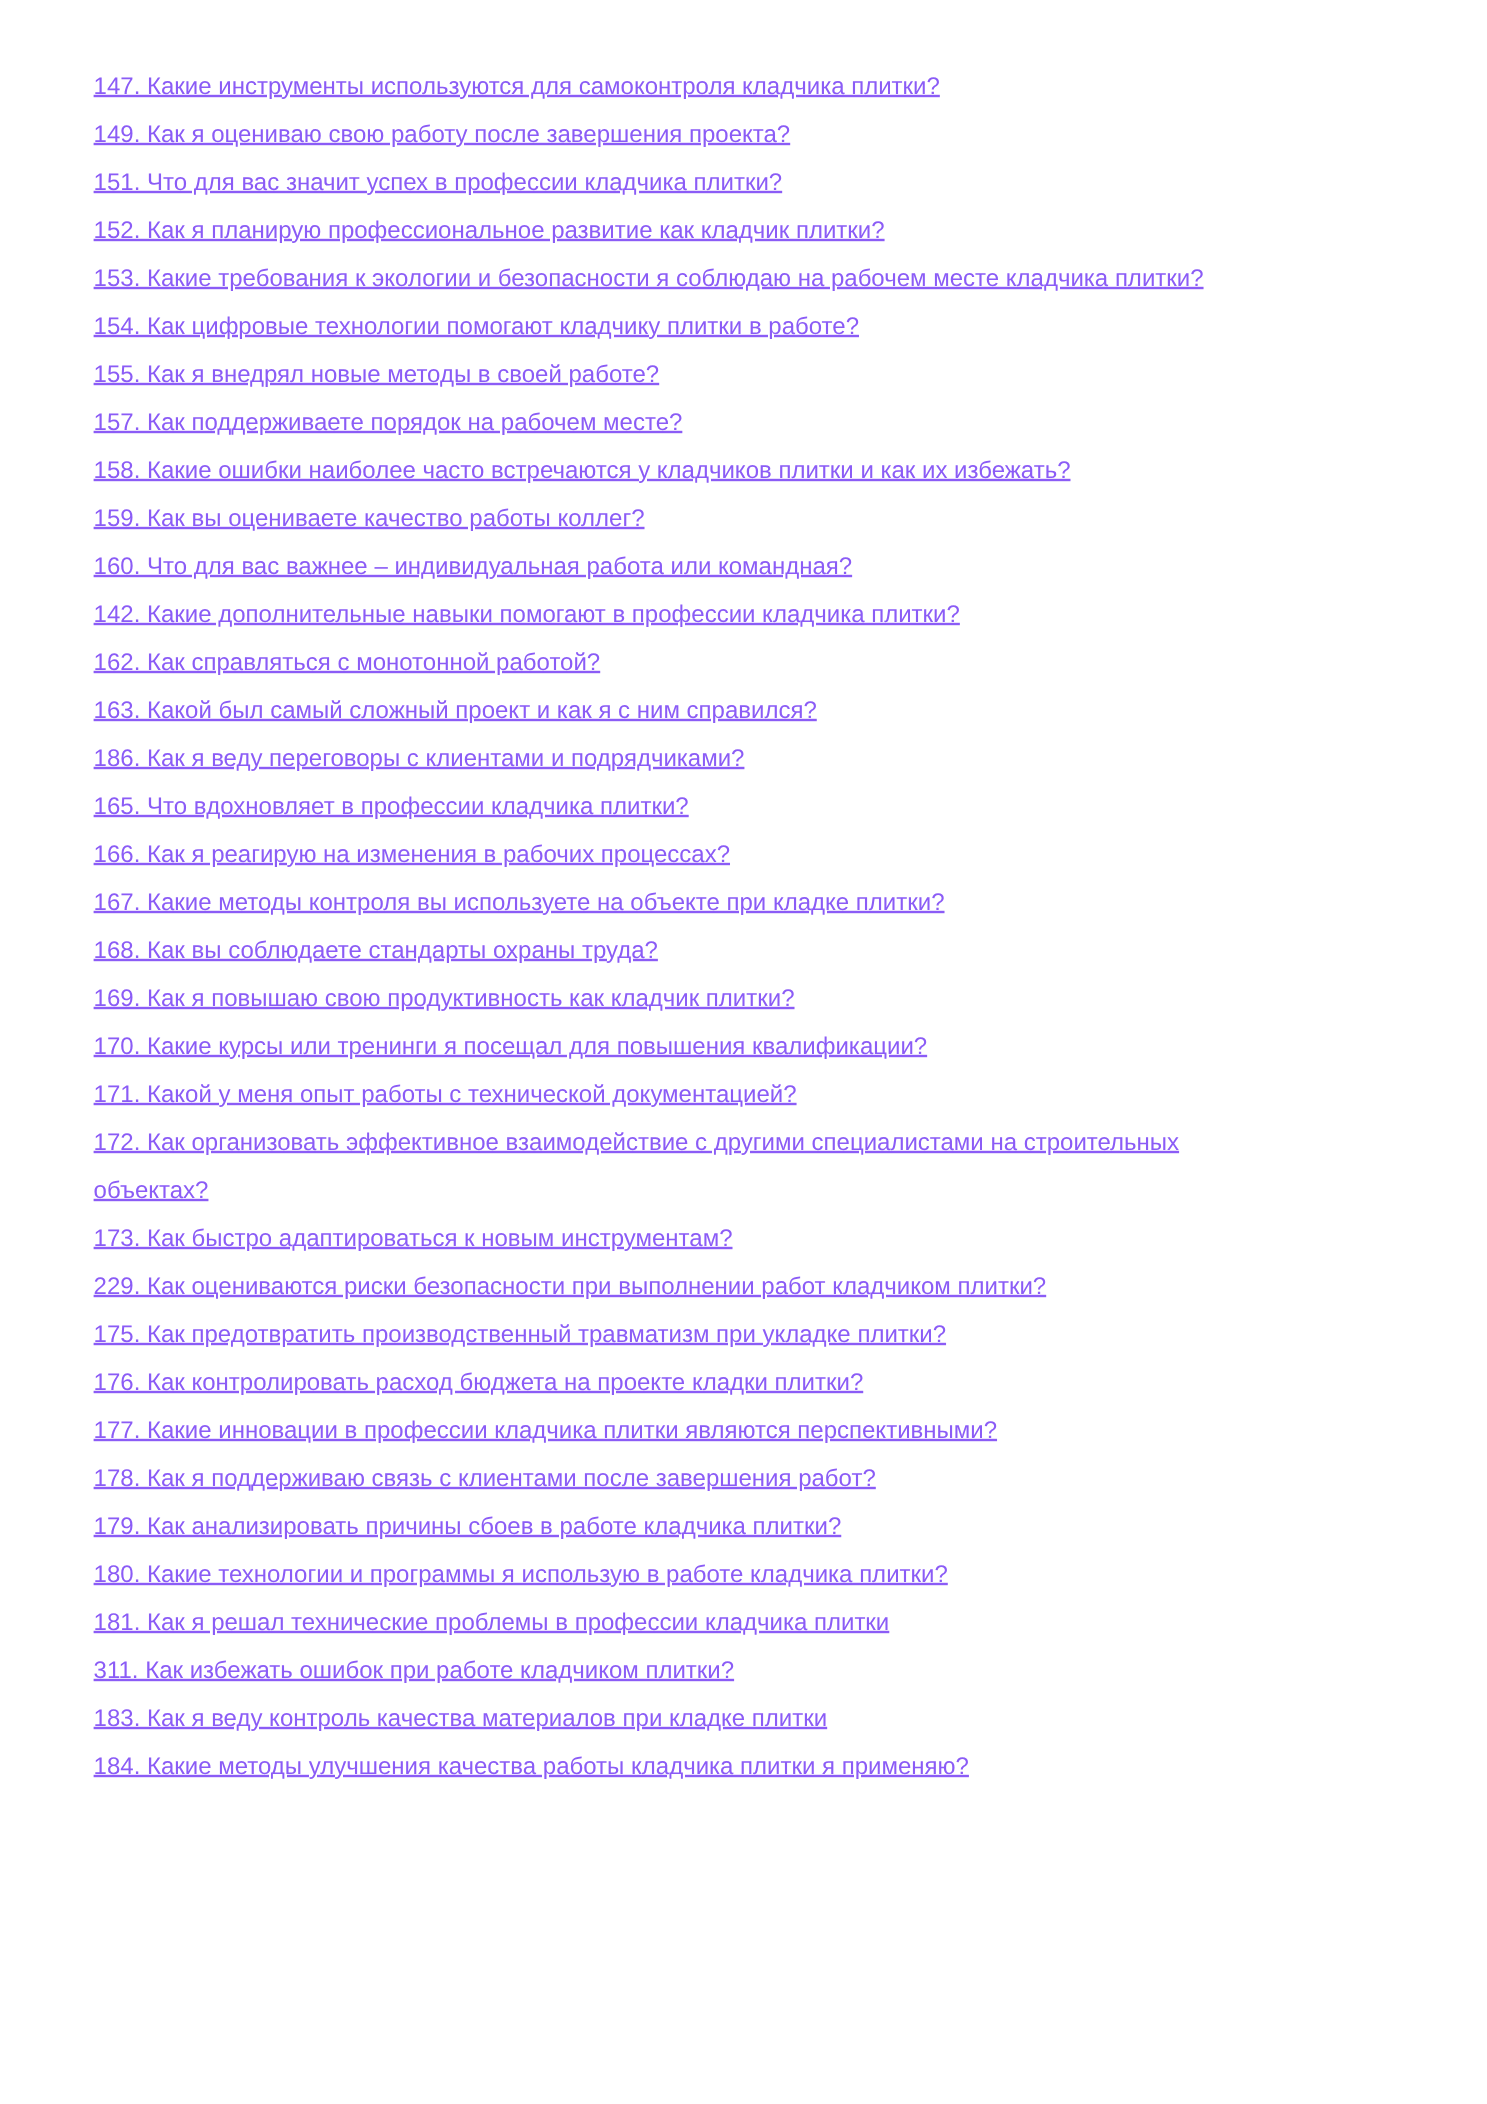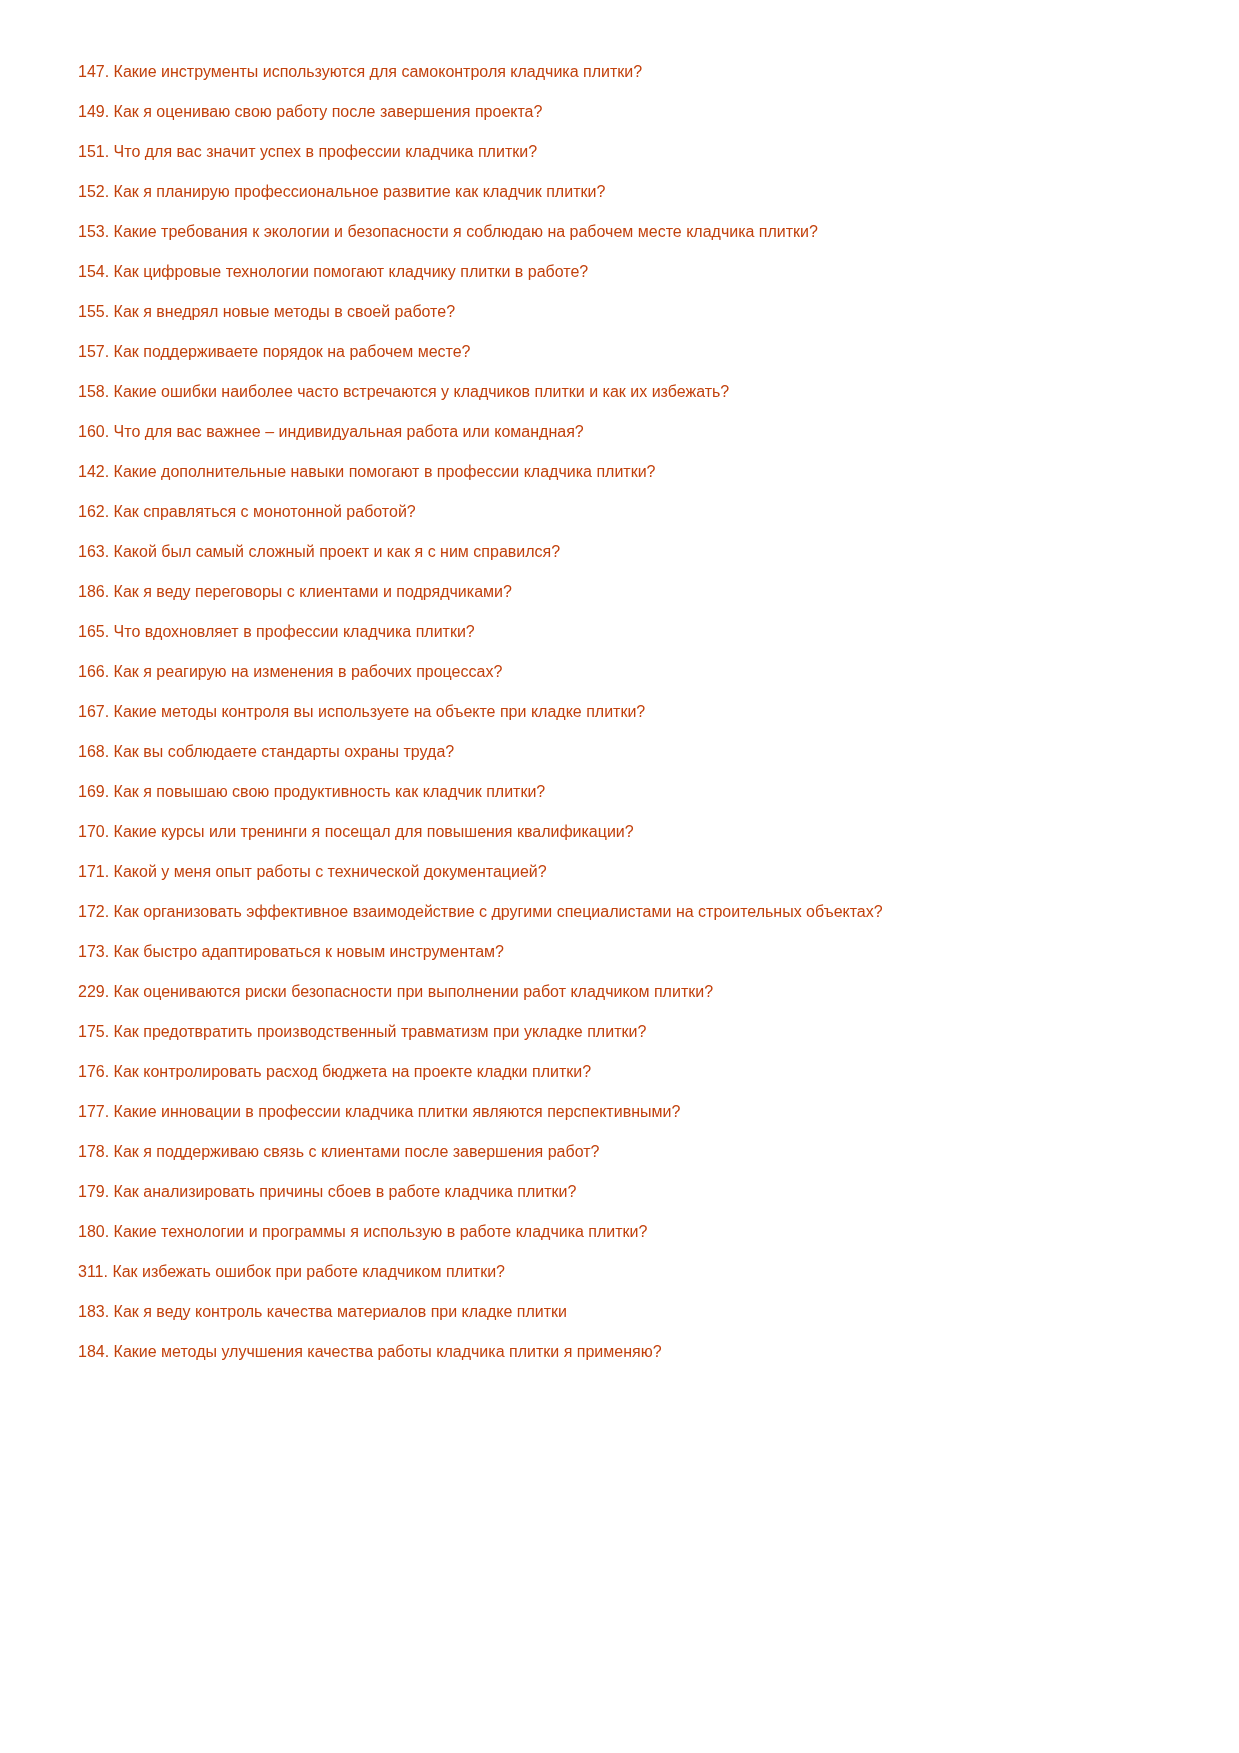--- a/index.html
+++ b/index.html
@@ -19,41 +19,43 @@
     height: 1753px;
     padding: 52px 0 0 78px;
     background: #ffffff;
   }
   .question-list {
     max-width: 960px;
   }
   .question {
     margin: 0;
     padding: 0;
-    font-size: 16px;
+    font-size: 20px;
     line-height: 40px;
-    color: #c2410c;
+    color: #8b5cf6;
     font-weight: 400;
     letter-spacing: 0;
+    text-decoration: underline;
   }
 </style>
 </head>
 <body>
 
 <main class="page">
   <div class="question-list">
       <p class="question">147. Какие инструменты используются для самоконтроля кладчика плитки?</p>
       <p class="question">149. Как я оцениваю свою работу после завершения проекта?</p>
       <p class="question">151. Что для вас значит успех в профессии кладчика плитки?</p>
       <p class="question">152. Как я планирую профессиональное развитие как кладчик плитки?</p>
       <p class="question">153. Какие требования к экологии и безопасности я соблюдаю на рабочем месте кладчика плитки?</p>
       <p class="question">154. Как цифровые технологии помогают кладчику плитки в работе?</p>
       <p class="question">155. Как я внедрял новые методы в своей работе?</p>
       <p class="question">157. Как поддерживаете порядок на рабочем месте?</p>
       <p class="question">158. Какие ошибки наиболее часто встречаются у кладчиков плитки и как их избежать?</p>
+      <p class="question">159. Как вы оцениваете качество работы коллег?</p>
       <p class="question">160. Что для вас важнее – индивидуальная работа или командная?</p>
       <p class="question">142. Какие дополнительные навыки помогают в профессии кладчика плитки?</p>
       <p class="question">162. Как справляться с монотонной работой?</p>
       <p class="question">163. Какой был самый сложный проект и как я с ним справился?</p>
       <p class="question">186. Как я веду переговоры с клиентами и подрядчиками?</p>
       <p class="question">165. Что вдохновляет в профессии кладчика плитки?</p>
       <p class="question">166. Как я реагирую на изменения в рабочих процессах?</p>
       <p class="question">167. Какие методы контроля вы используете на объекте при кладке плитки?</p>
       <p class="question">168. Как вы соблюдаете стандарты охраны труда?</p>
       <p class="question">169. Как я повышаю свою продуктивность как кладчик плитки?</p>
@@ -61,17 +63,18 @@
       <p class="question">171. Какой у меня опыт работы с технической документацией?</p>
       <p class="question">172. Как организовать эффективное взаимодействие с другими специалистами на строительных объектах?</p>
       <p class="question">173. Как быстро адаптироваться к новым инструментам?</p>
       <p class="question">229. Как оцениваются риски безопасности при выполнении работ кладчиком плитки?</p>
       <p class="question">175. Как предотвратить производственный травматизм при укладке плитки?</p>
       <p class="question">176. Как контролировать расход бюджета на проекте кладки плитки?</p>
       <p class="question">177. Какие инновации в профессии кладчика плитки являются перспективными?</p>
       <p class="question">178. Как я поддерживаю связь с клиентами после завершения работ?</p>
       <p class="question">179. Как анализировать причины сбоев в работе кладчика плитки?</p>
       <p class="question">180. Какие технологии и программы я использую в работе кладчика плитки?</p>
+      <p class="question">181. Как я решал технические проблемы в профессии кладчика плитки</p>
       <p class="question">311. Как избежать ошибок при работе кладчиком плитки?</p>
       <p class="question">183. Как я веду контроль качества материалов при кладке плитки</p>
       <p class="question">184. Какие методы улучшения качества работы кладчика плитки я применяю?</p>
     </div>
 </main>
 
 </body></html>

